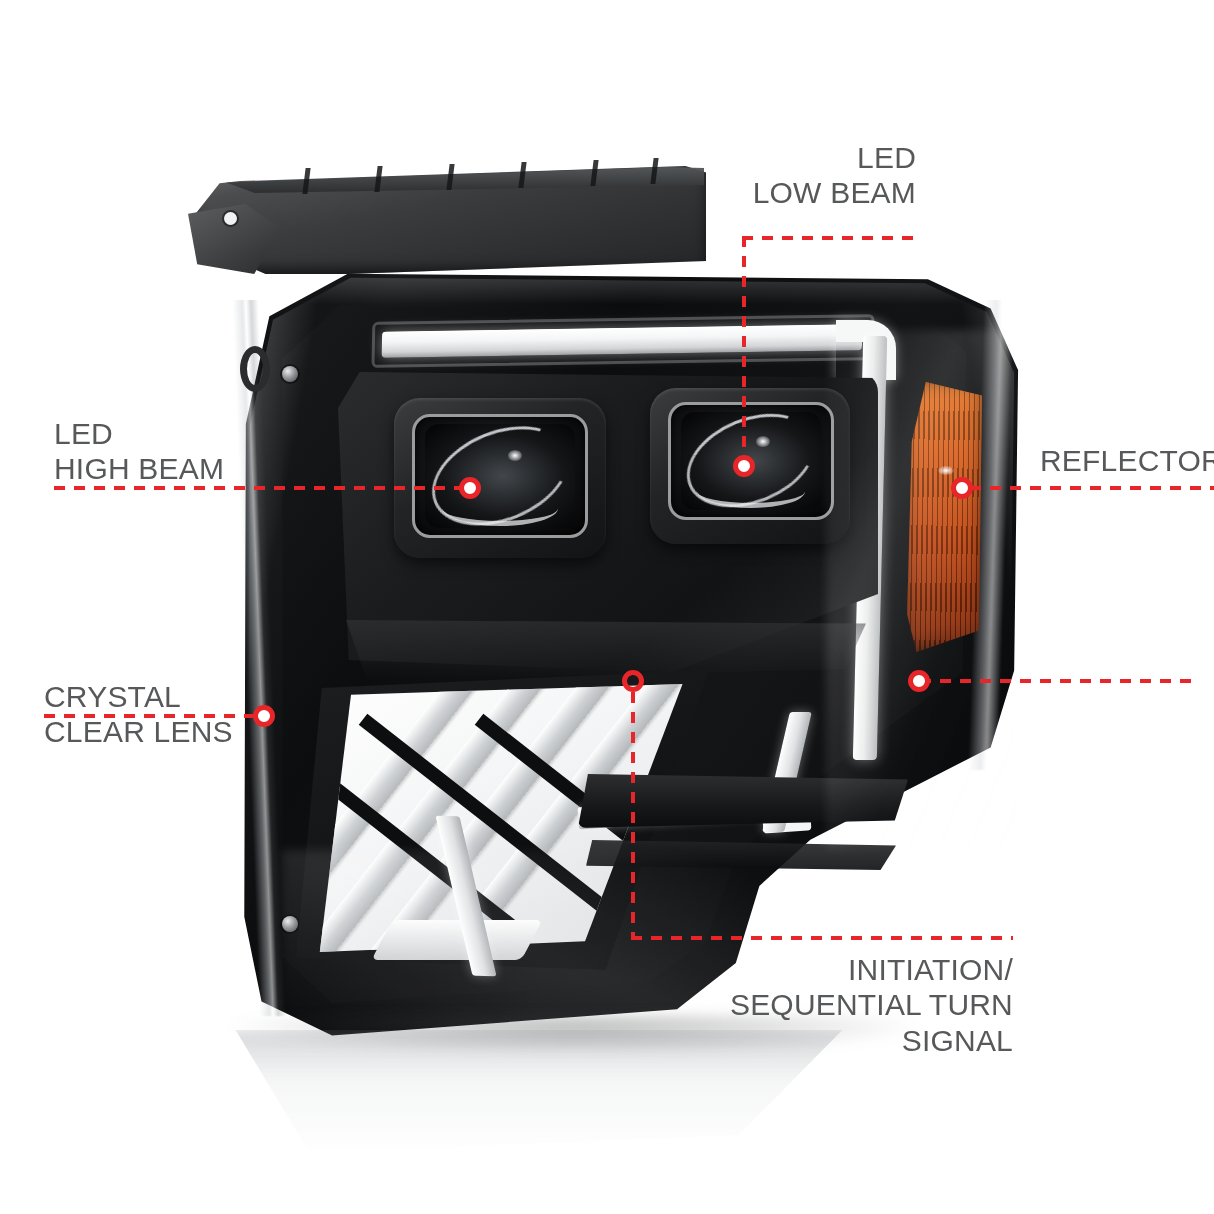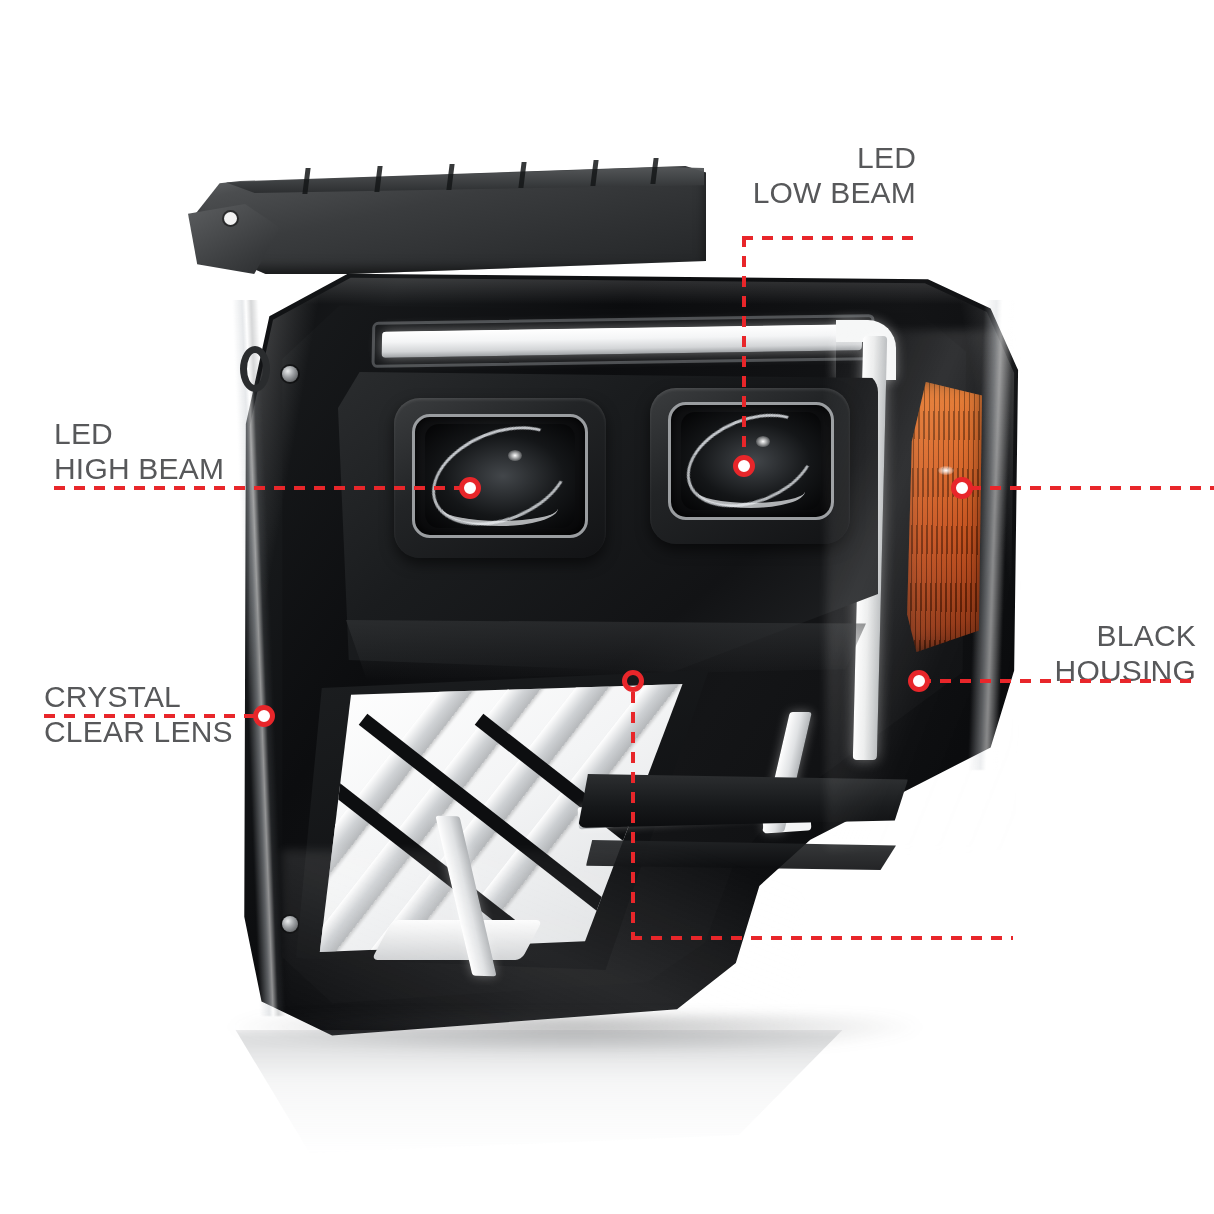--- a/index.html
+++ b/index.html
@@ -520,30 +520,31 @@
 LOW BEAM</div>
   <div class="lead" style="left:742px; top:236px; width:180px;"></div>
   <div class="lead-v" style="left:742px; top:236px; height:230px;"></div>
   <div class="dot" style="left:733px; top:455px;"></div>
 
   <div class="callout-label cl-left" style="left:54px; top:416px; width:240px;">LED
 HIGH BEAM</div>
   <div class="lead" style="left:54px; top:486px; width:410px;"></div>
   <div class="dot" style="left:459px; top:477px;"></div>
 
+  <div class="callout-label cl-left" style="left:1040px; top:443px; width:170px;">REFLECTOR</div>
   <div class="lead" style="left:970px; top:486px; width:246px;"></div>
   <div class="dot" style="left:951px; top:477px;"></div>
 
   <div class="callout-label cl-left" style="left:44px; top:644px; width:260px;margin-top:35px;">CRYSTAL
 CLEAR LENS</div>
   <div class="lead" style="left:44px; top:714px; width:216px;"></div>
   <div class="dot" style="left:253px; top:705px;"></div>
 
-  <div class="callout-label cl-right" style="left:996px; top:618px; width:200px;">BLACK
-HOUSING</div>
   <div class="lead" style="left:920px; top:679px; width:280px;"></div>
   <div class="dot" style="left:908px; top:670px;"></div>
 
   <div class="dot hollow" style="left:622px; top:670px;"></div>
   <div class="lead-v" style="left:631px; top:692px; height:248px;"></div>
   <div class="lead" style="left:631px; top:936px; width:382px;"></div>
+  <div class="callout-label cl-right" style="left:613px; top:952px; width:400px;">INITIATION/
+SEQUENTIAL TURN SIGNAL</div>
 
 </div>
 
 </body></html>

